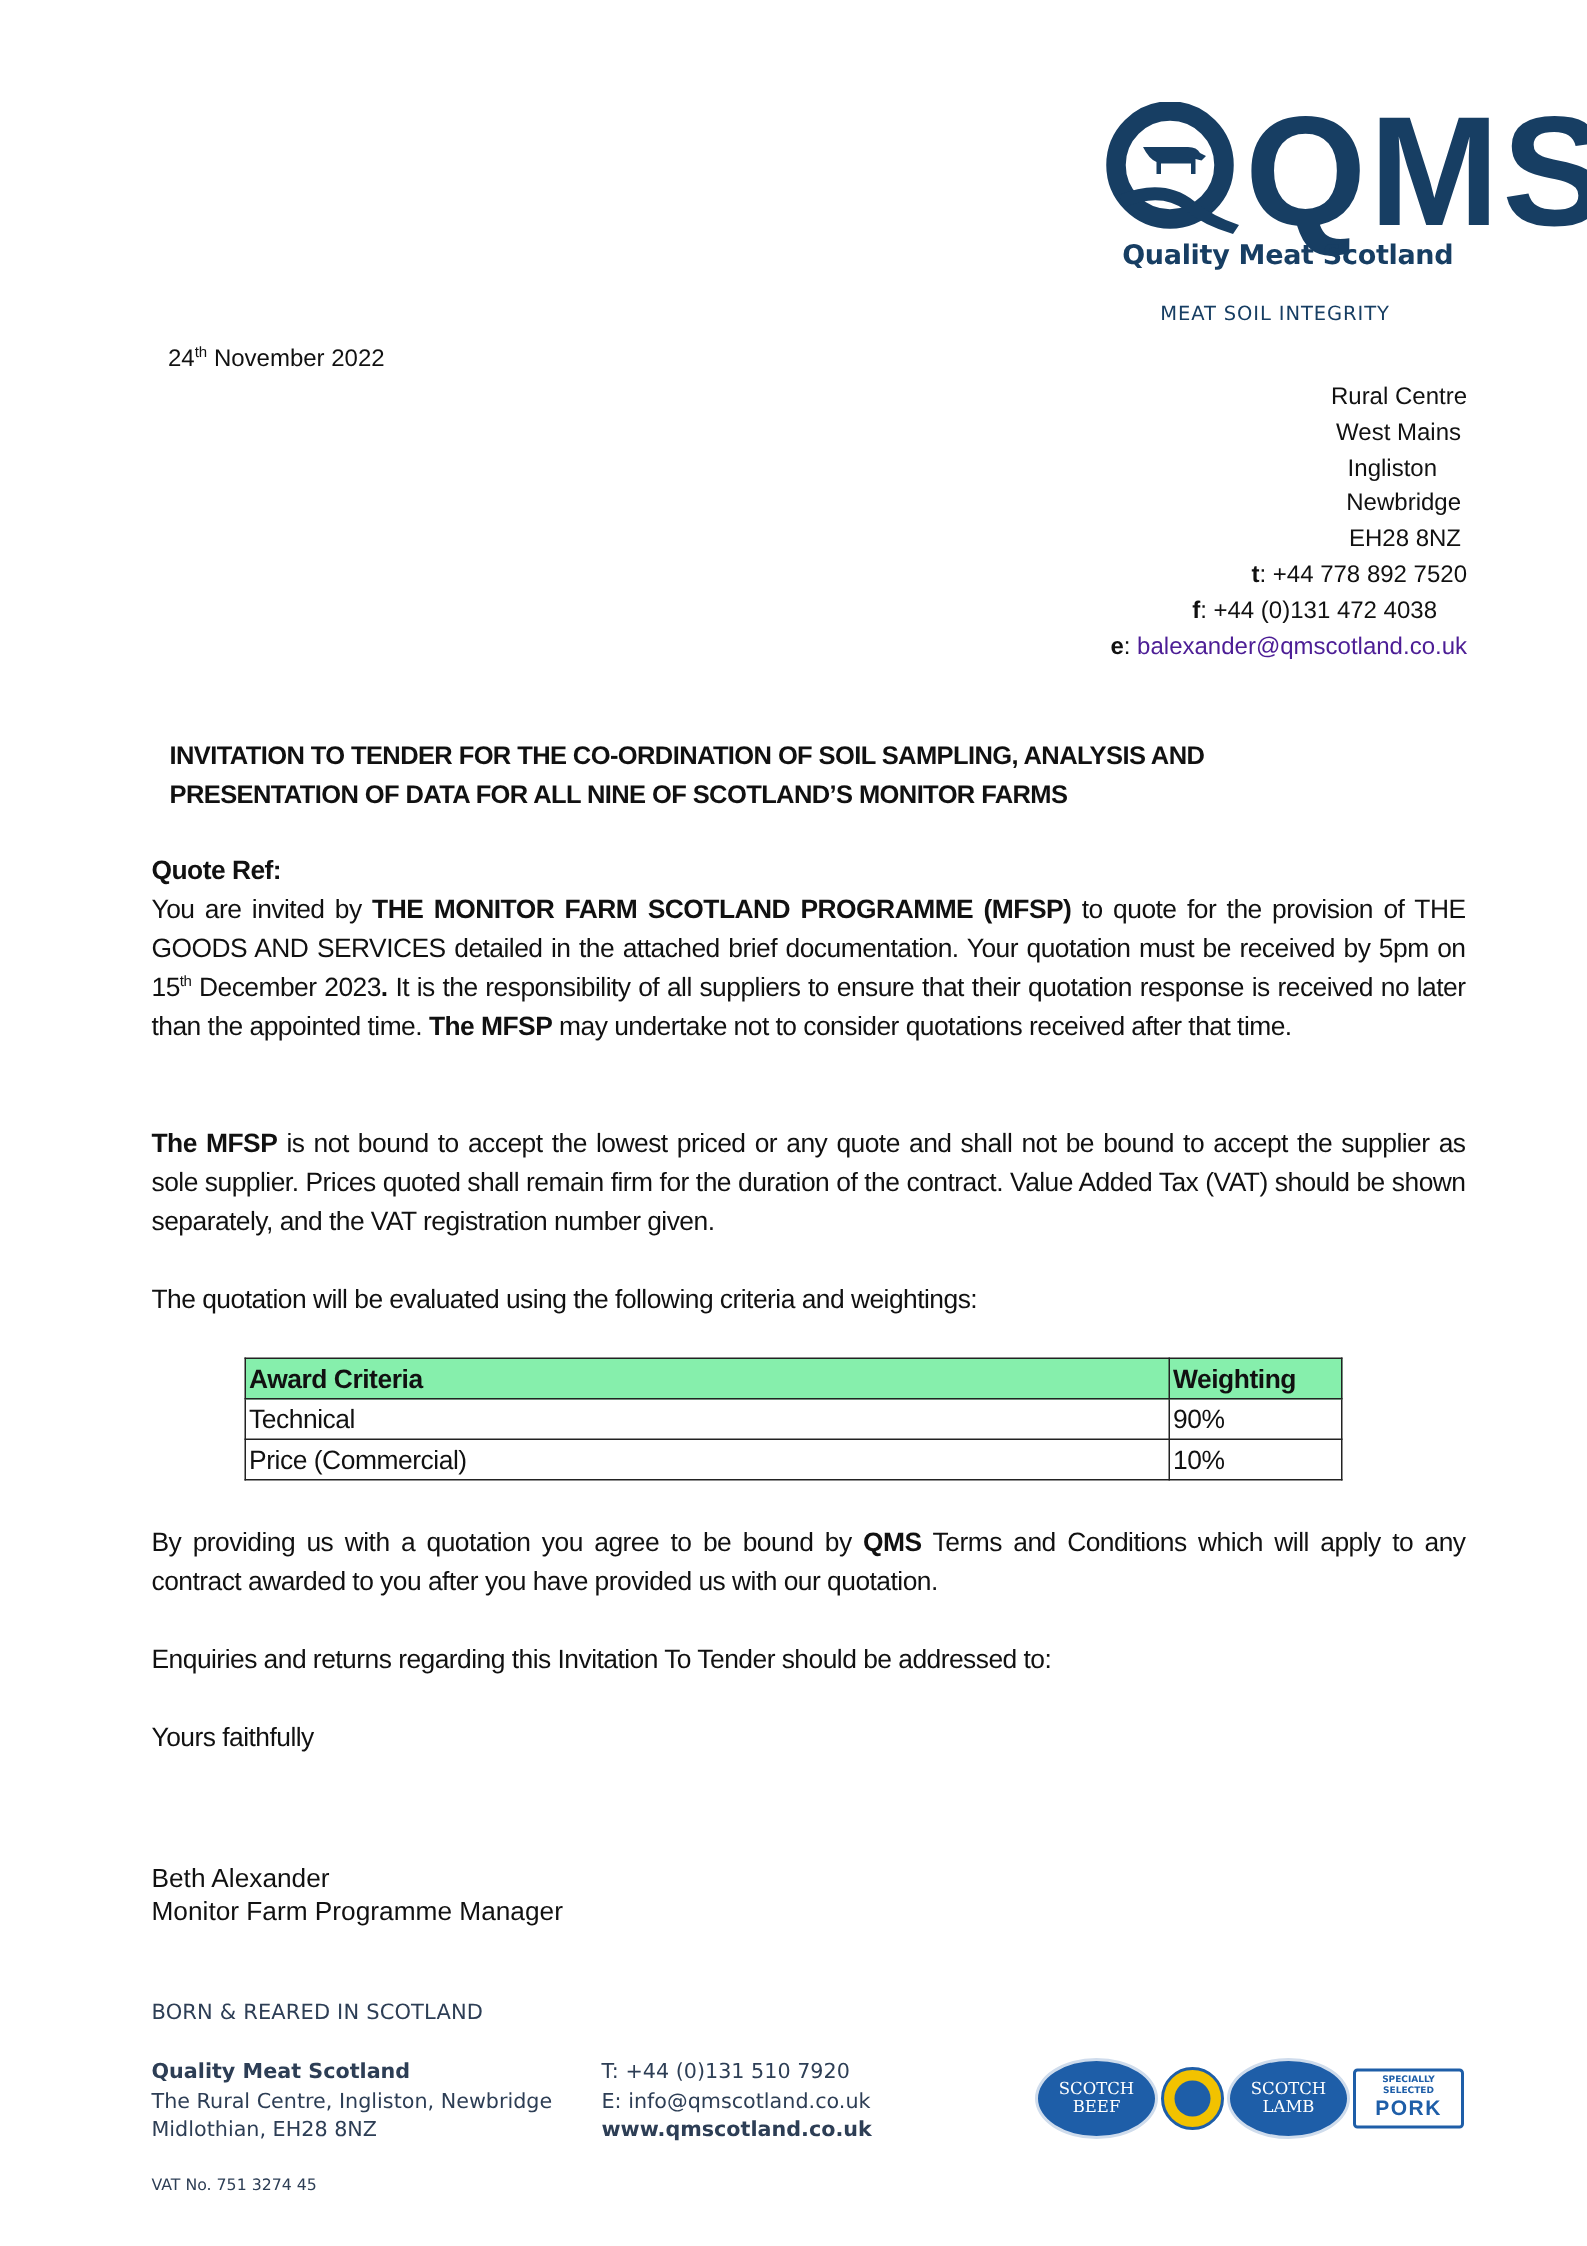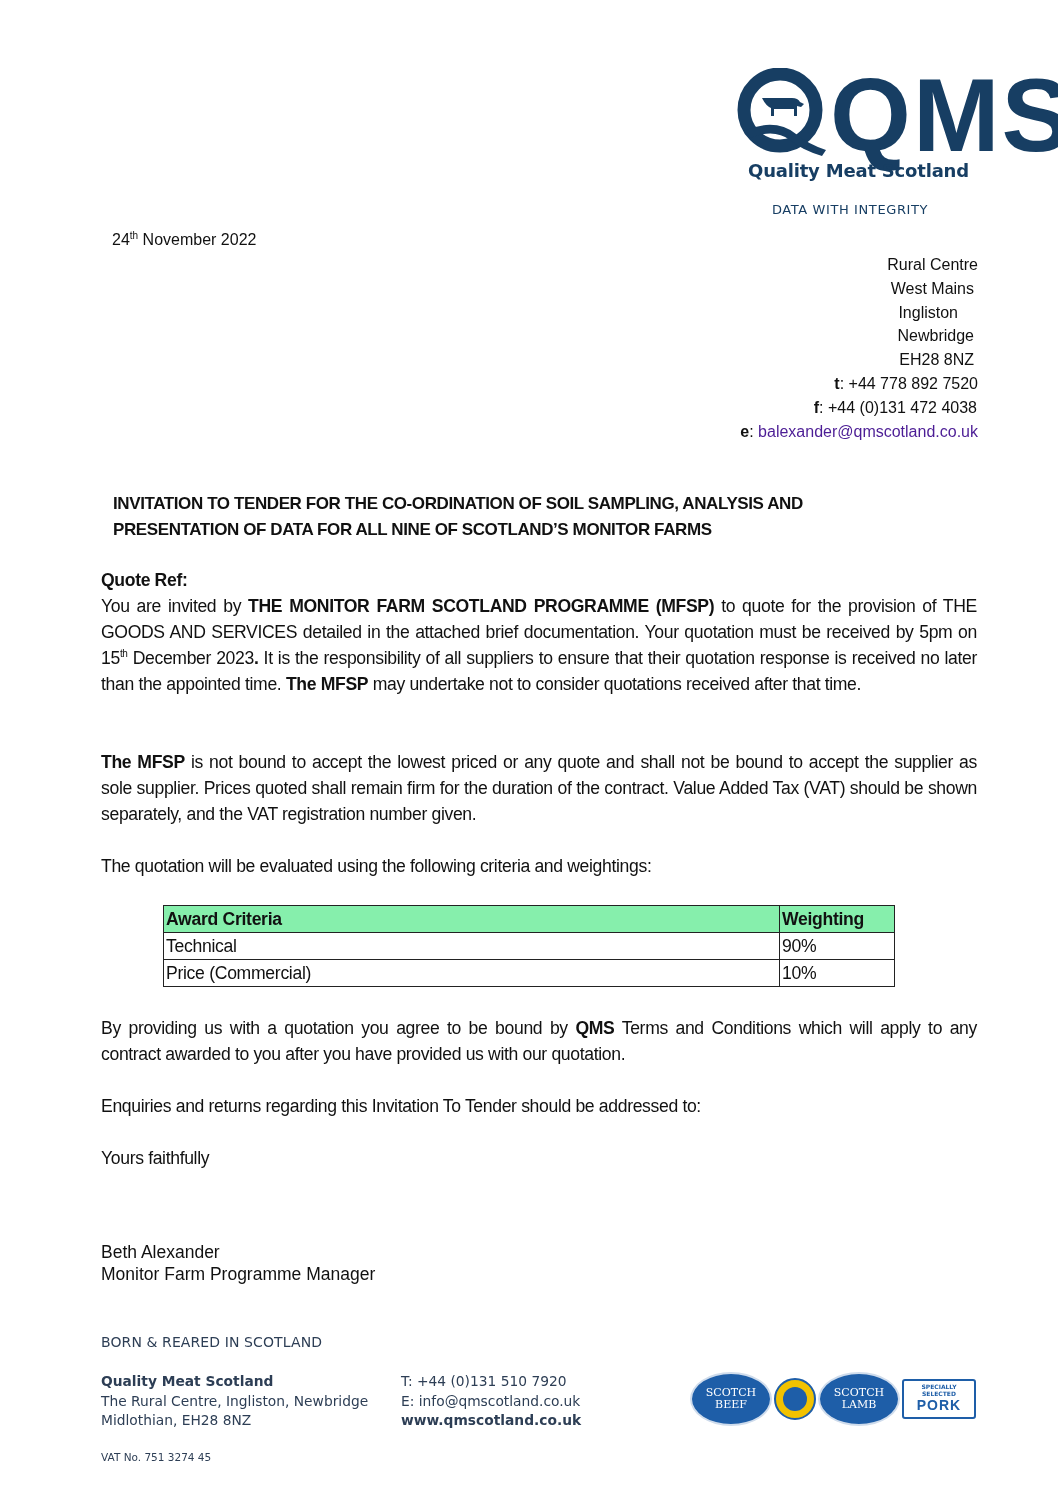--- a/index.html
+++ b/index.html
@@ -70,35 +70,35 @@
       <svg width="92" height="88" viewBox="0 0 92 88">
         <circle cx="44" cy="42" r="36" fill="none" stroke="#173e63" stroke-width="13"></circle>
         <path d="M10 62 Q40 50 60 66 Q72 76 90 82 L86 88 Q66 82 54 72 Q38 60 14 70 Z" fill="#173e63"></path>
         <path d="M26 30 h30 q6 0 8 4 l4 2 -3 3 -4 -1 v10 h-3 v-7 h-20 v7 h-3 v-8 q-5 -2 -9 -10 z" fill="#173e63"></path>
       </svg>
     </div>
     <div class="logo-ms">QMS</div>
   </div>
   <div class="logo-sub">Quality Meat Scotland</div>
 </div>
-<div class="abs logo-tag">DATA WITH INTEGRITY</div>
+<div class="abs logo-tag">MEAT SOIL INTEGRITY</div>
 
 <div class="abs date doc">
   <span>24</span><sup>th</sup>
   <span>November 2022</span>
 </div>
 
 <div class="abs address doc">
   <div>Rural Centre</div>
   <div style="margin-right:4px">West Mains</div>
   <div style="margin-right:20px">Ingliston</div>
   <div style="margin-right:4px">Newbridge</div>
   <div style="margin-right:4px">EH28 8NZ</div>
   <div><b>t</b><span>: +44 778 892 7520</span></div>
-  <div style="margin-right:1px"><b>f</b><span>: +44 (0)131 472 4038</span></div>
+  <div style="margin-right:20px"><b>f</b><span>: +44 (0)131 472 4038</span></div>
   <div><b>e</b><span>: </span><a>balexander@qmscotland.co.uk</a></div>
 </div>
 
 <div class="abs heading doc">
   <div>INVITATION TO TENDER FOR THE CO-ORDINATION OF SOIL SAMPLING, ANALYSIS AND</div>
   <div>PRESENTATION OF DATA FOR ALL NINE OF SCOTLAND’S MONITOR FARMS</div>
 </div>
 
 <div class="abs body-text doc" style="top:567px;">
   <div style="font-weight:700">Quote Ref:</div>

